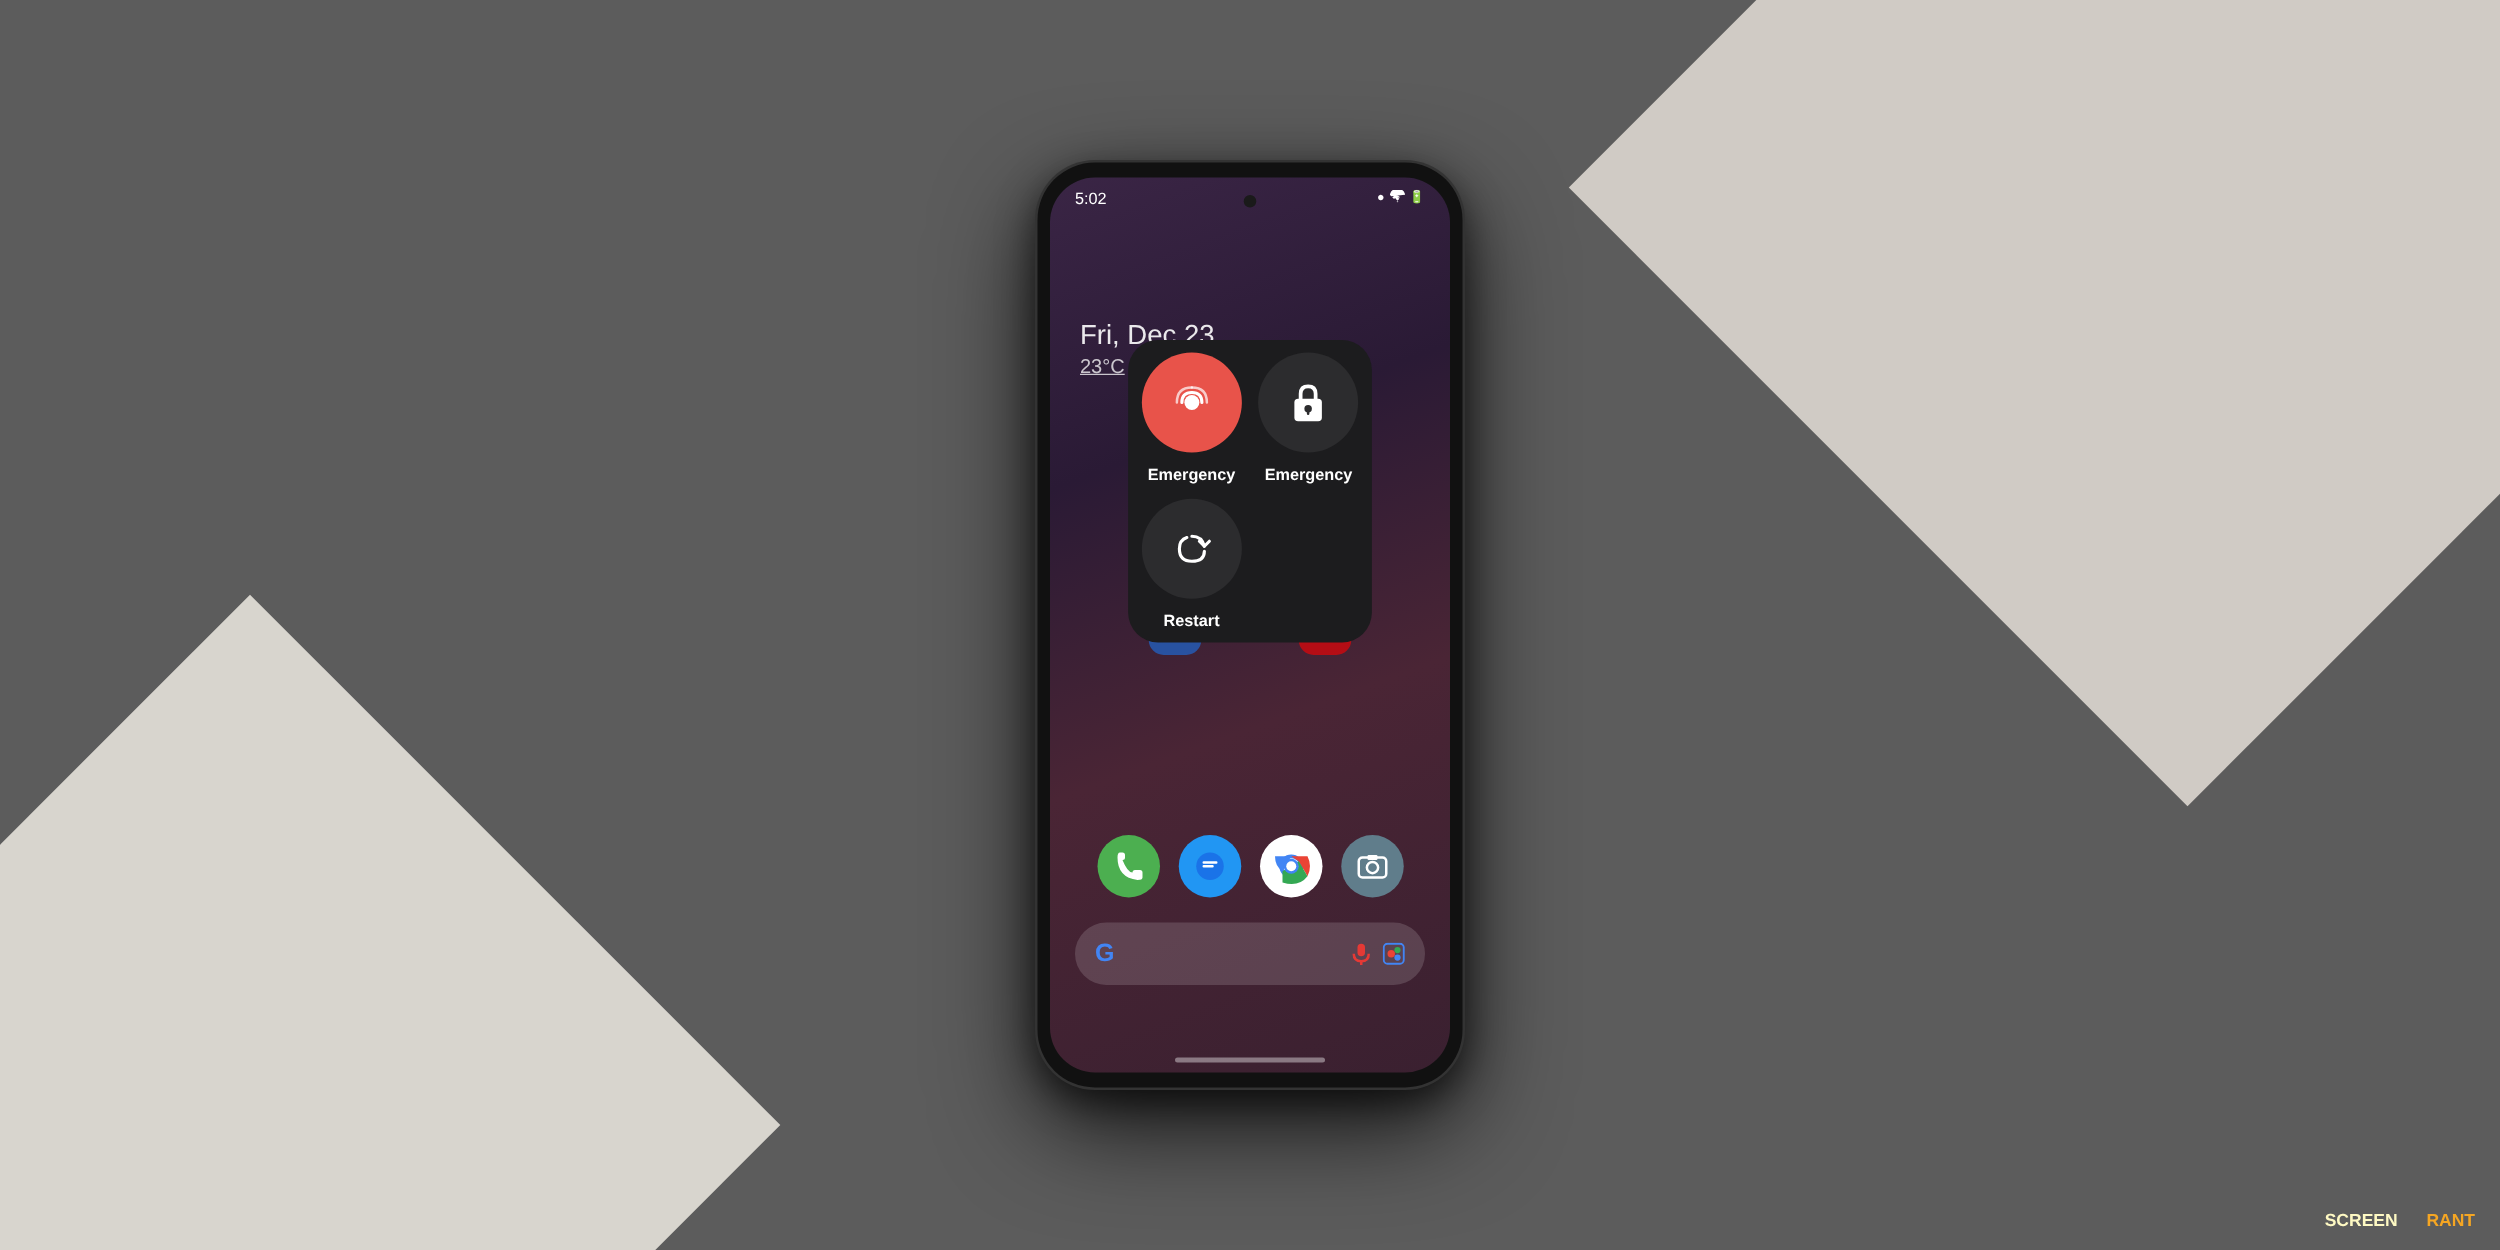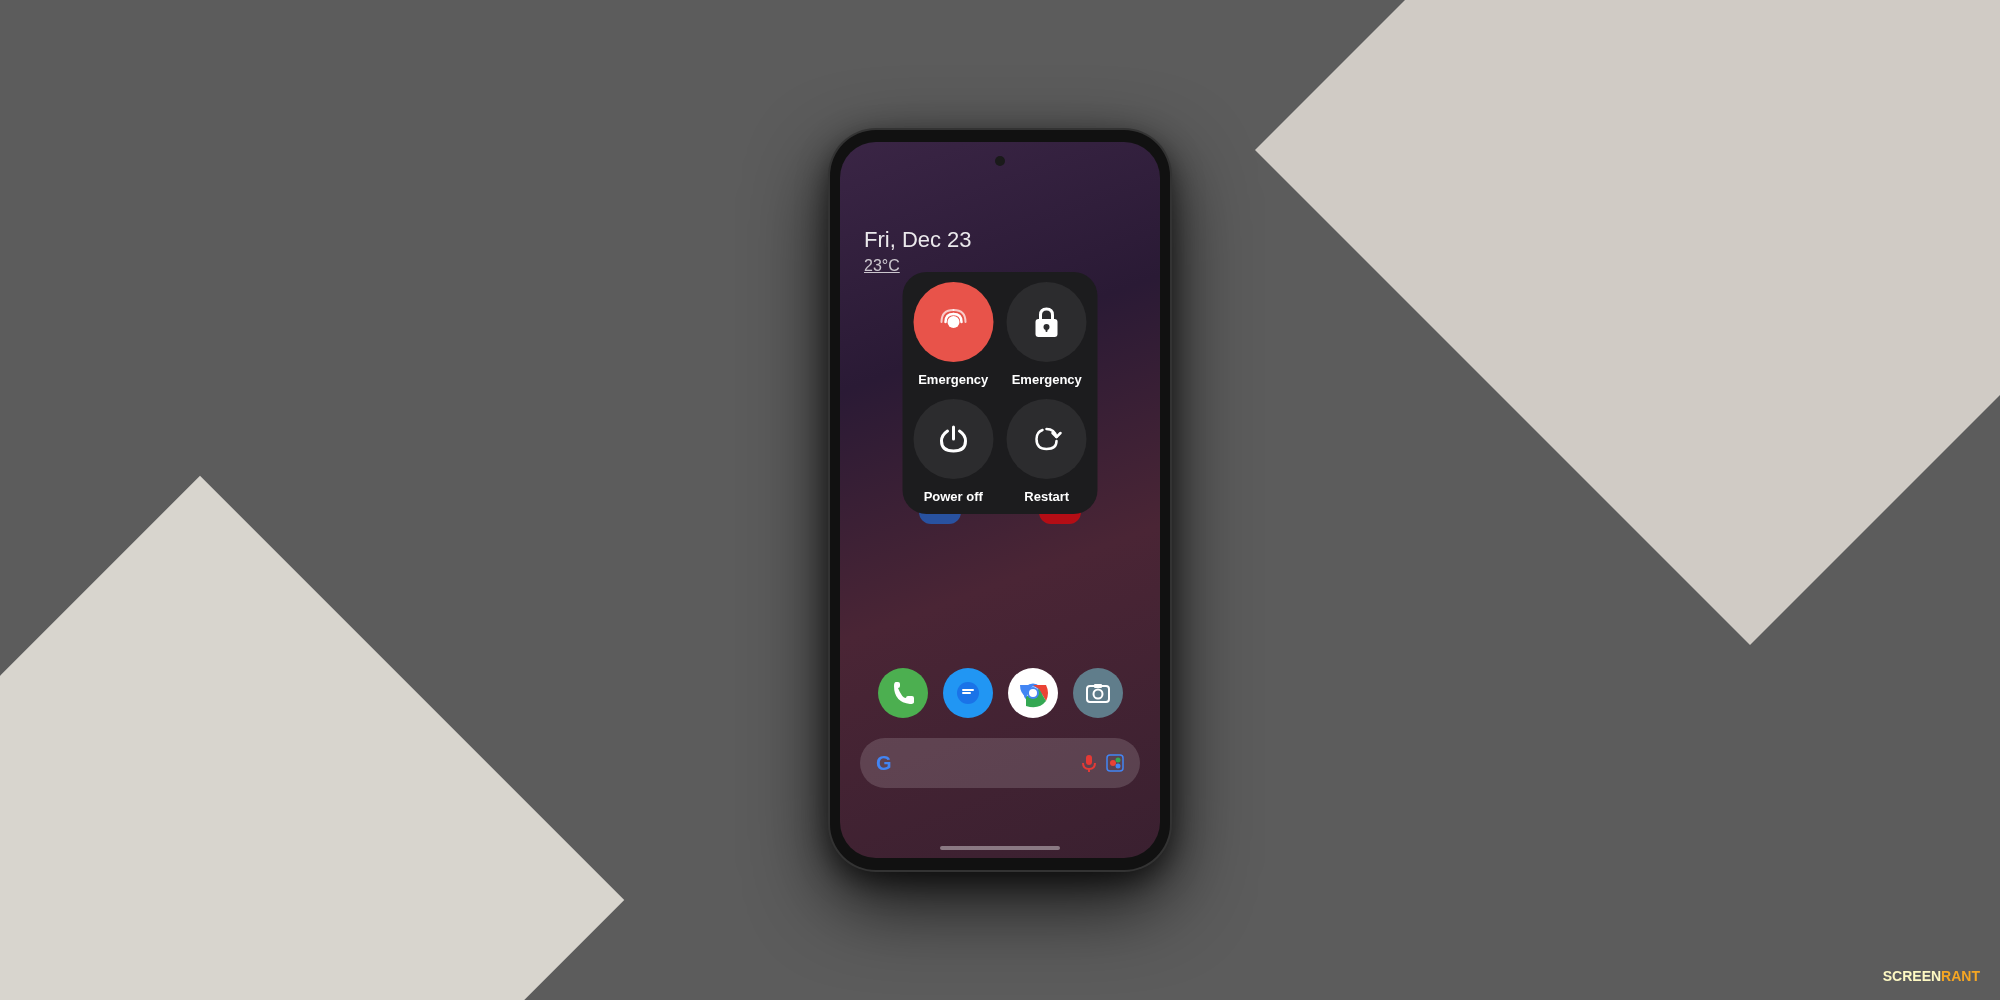--- a/index.html
+++ b/index.html
@@ -277,21 +277,21 @@
       bottom: 16px;
       right: 20px;
       font-family: sans-serif;
       font-size: 14px;
       font-weight: bold;
       color: white;
       z-index: 100;
     }
 
     .watermark span.screen-part { color: #fef9c3; }
-    .watermark span.rant-part { color: #f5a623; }
+    .watermark span.rant-part { color: #f5a623; padding-left: 23px; }
 
     
     .scene-bg {
       position: absolute;
       inset: 0;
       background: #5c5c5c;
       overflow: hidden;
     }
 
     
@@ -326,20 +326,32 @@
 <div class="watermark">
   <span class="screen-part">SCREEN</span><span class="rant-part">RANT</span>
 </div>
 
 <div class="phone-wrapper">
   <div class="phone">
     <div class="screen">
 
       <div class="camera-notch"></div>
 
+      <div class="status-bar">
+        <span class="status-time">5:02</span>
+        <div class="status-icons">
+          <span class="status-icon">●</span>
+          <span class="status-icon">
+            <svg width="12" height="10" viewBox="0 0 12 10">
+              <path d="M6 8.5l-1.5-1.5a2.1 2.1 0 013 0zm0 1.5l.7-.7a1 1 0 00-1.4 0zm-3-3l-1.2-1.2a4.2 4.2 0 016.4 0zm-2-2L-.2 3.8a6.4 6.4 0 0112.4 0z" fill="white"></path>
+            </svg>
+          </span>
+          <span class="status-icon">🔋</span>
+        </div>
+      </div>
 
       <div class="date-display">
         <div class="date-text">Fri, Dec 23</div>
         <div class="temp-text">23°C</div>
       </div>
 
       <div class="bg-apps">
         <div class="bg-app">
           <div class="bg-app-icon" style="background:#1a73e8;">
             <svg width="24" height="24" viewBox="0 0 24 24">
@@ -381,29 +393,20 @@
             <svg width="30" height="34" viewBox="0 0 30 34">
               <rect x="4" y="14" width="22" height="18" rx="3" fill="white"></rect>
               <path d="M9 14 V10 Q9 4 15 4 Q21 4 21 10 V14" stroke="white" stroke-width="3" fill="none" stroke-linecap="round"></path>
               <circle cx="15" cy="22" r="3" fill="#2c2c2e"></circle>
               <rect x="14" y="22" width="2" height="5" rx="1" fill="#2c2c2e"></rect>
             </svg>
           </div>
           <span class="power-btn-label">Emergency</span>
         </div>
 
-        <div class="power-btn">
-          <div class="power-btn-circle">
-            <svg width="32" height="32" viewBox="0 0 32 32">
-              <path d="M16 4 L16 16" stroke="white" stroke-width="3" stroke-linecap="round"></path>
-              <path d="M10 8 Q4 12 4 18 Q4 28 16 28 Q28 28 28 18 Q28 12 22 8" stroke="white" stroke-width="3" fill="none" stroke-linecap="round"></path>
-            </svg>
-          </div>
-          <span class="power-btn-label">Power off</span>
-        </div>
 
         <div class="power-btn">
           <div class="power-btn-circle">
             <svg width="32" height="32" viewBox="0 0 32 32">
               <path d="M16 6 Q24 6 26 14" stroke="white" stroke-width="2.5" fill="none" stroke-linecap="round"></path>
               <path d="M26 14 L22 10 M26 14 L30 10" stroke="white" stroke-width="2.5" fill="none" stroke-linecap="round" stroke-linejoin="round"></path>
               <path d="M26 18 Q26 26 16 26 Q6 26 6 16 Q6 9 12 7" stroke="white" stroke-width="2.5" fill="none" stroke-linecap="round"></path>
             </svg>
           </div>
           <span class="power-btn-label">Restart</span>

